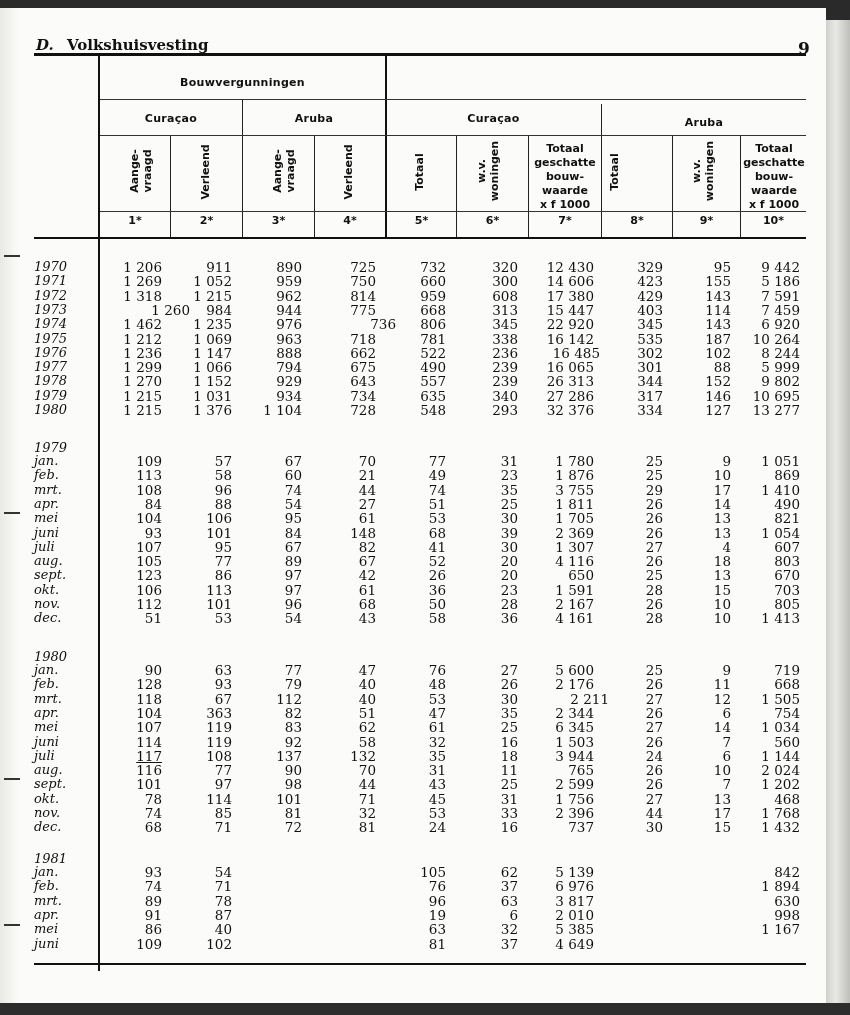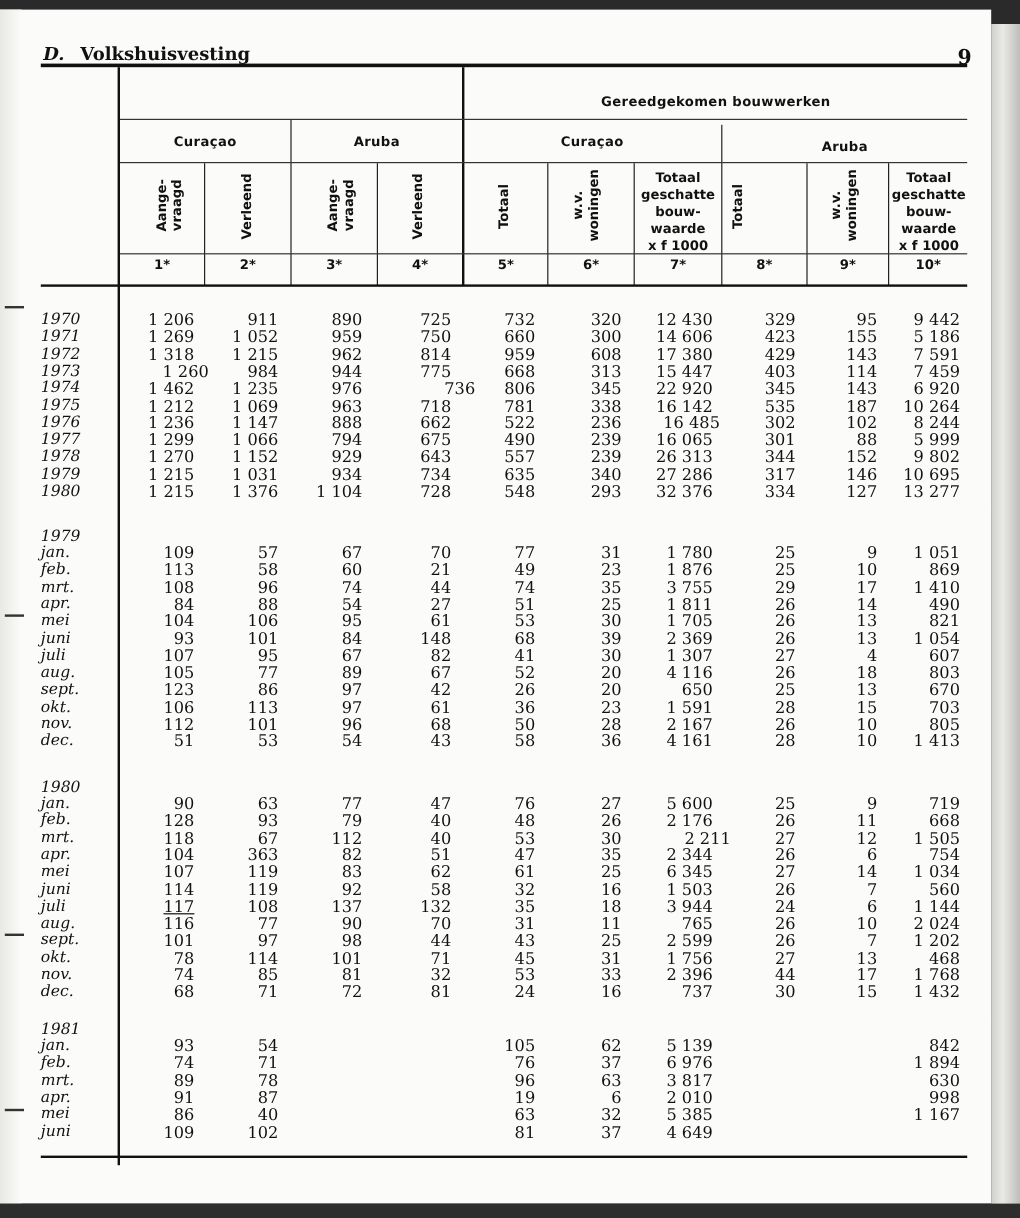--- a/index.html
+++ b/index.html
@@ -74,21 +74,21 @@
     <span class="sec">D.</span>
     <span>Volkshuisvesting</span>
   </div>
   <div class="page-num">9</div>
 
   <div class="rule" style="left:34px; top:45px; width:772px; height:3px;"></div>
 
   <div class="vthick" style="left:98px; top:48px; height:915px;"></div>
   <div class="vthick" style="left:385px; top:48px; height:182px;"></div>
 
-  <div class="hdr" style="left:387px; top:70px; width:419px;">Gereedgekomen bouwwerken</div>
+  <div class="hdr" style="left:100px; top:68px; width:285px;">Bouwvergunningen</div>
 
   <div class="hthin" style="left:100px; top:91px; width:706px;"></div>
 
   <div class="hdr" style="left:100px; top:104px; width:142px;">Curaçao</div>
   <div class="vline" style="left:242px; top:92px; height:138px;"></div>
   <div class="hdr" style="left:243px; top:104px; width:142px;">Aruba</div>
 
   <div class="hdr" style="left:387px; top:104px; width:213px;">Curaçao</div>
   <div class="vline" style="left:601px; top:96px; height:134px;"></div>
   <div class="hdr" style="left:602px; top:108px; width:204px;">Aruba</div>
@@ -175,21 +175,21 @@
         <span class="cell" style="right: 450px;">814</span>
         <span class="cell" style="right: 380px;">959</span>
         <span class="cell" style="right: 308px;">608</span>
         <span class="cell" style="right: 232px;">17 380</span>
         <span class="cell" style="right: 163px;">429</span>
         <span class="cell" style="right: 95px;">143</span>
         <span class="cell" style="right: 26px;">7 591</span>
       </div>
       <div class="row" style="top: 294.9px;">
         <span class="label">1973</span>
-        <span class="cell" style="right: 652px;">1 260</span>
+        <span class="cell" style="right: 636px;">1 260</span>
         <span class="cell" style="right: 594px;">984</span>
         <span class="cell" style="right: 524px;">944</span>
         <span class="cell" style="right: 450px;">775</span>
         <span class="cell" style="right: 380px;">668</span>
         <span class="cell" style="right: 308px;">313</span>
         <span class="cell" style="right: 232px;">15 447</span>
         <span class="cell" style="right: 163px;">403</span>
         <span class="cell" style="right: 95px;">114</span>
         <span class="cell" style="right: 26px;">7 459</span>
       </div>

